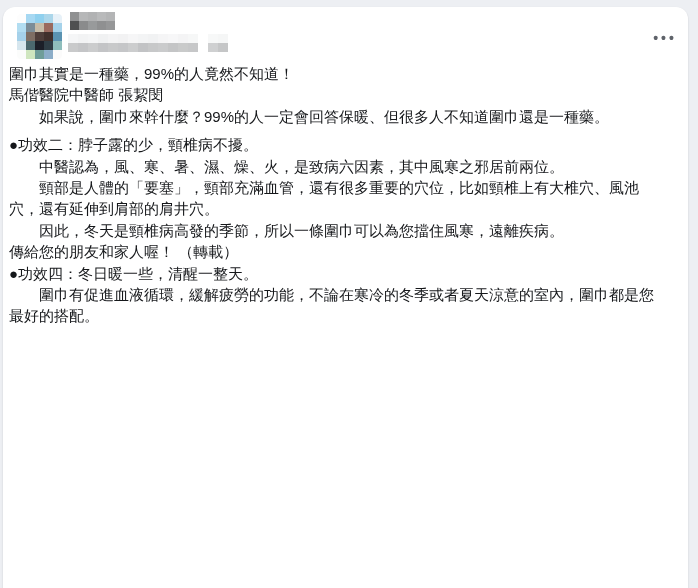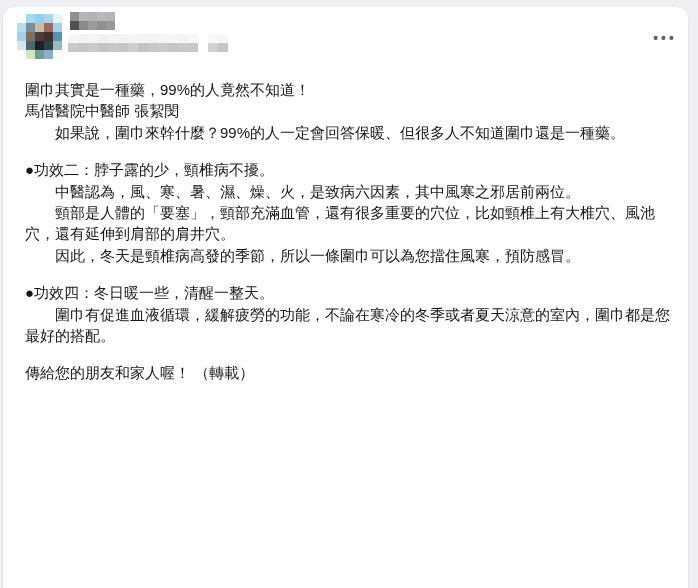--- a/index.html
+++ b/index.html
@@ -36,21 +36,21 @@
     cursor:pointer;border-radius:15px;
     user-select:none;
   }
   #post-text{
     padding:0 0 0 6px;
     font-size:15px;
     line-height:21.4px;
     white-space:pre;
     overflow:hidden;
   }
-  #post-text p{margin:16px;}
+  #post-text p{margin:0;}
   #post-text p:first-child{margin-bottom:7px;}
 </style>
 </head>
 <body>
 
 <div class="page" style="background: rgb(237, 239, 243);">
   <div class="card" style="background: rgb(255, 255, 255);">
     <div class="header">
       <div class="avatar mosaic">
           <div class="mrow">
@@ -144,17 +144,17 @@
           </div>
         </div>
       <div class="more">•••</div>
     </div>
     <div id="post-text" style="color: rgb(21, 23, 26);"><p>圍巾其實是一種藥，99%的人竟然不知道！
 馬偕醫院中醫師 張絜閔
 　　如果說，圍巾來幹什麼？99%的人一定會回答保暖、但很多人不知道圍巾還是一種藥。</p><p>●功效二：脖子露的少，頸椎病不擾。
 　　中醫認為，風、寒、暑、濕、燥、火，是致病六因素，其中風寒之邪居前兩位。
 　　頸部是人體的「要塞」，頸部充滿血管，還有很多重要的穴位，比如頸椎上有大椎穴、風池
 穴，還有延伸到肩部的肩井穴。
-　　因此，冬天是頸椎病高發的季節，所以一條圍巾可以為您擋住風寒，預防感冒。</p><p>●功效四：冬日暖一些，清醒一整天。
+　　因此，冬天是頸椎病高發的季節，所以一條圍巾可以為您擋住風寒，遠離疾病。</p><p>傳給您的朋友和家人喔！ （轉載）</p><p>●功效四：冬日暖一些，清醒一整天。
 　　圍巾有促進血液循環，緩解疲勞的功能，不論在寒冷的冬季或者夏天涼意的室內，圍巾都是您
-最好的搭配。</p><p>傳給您的朋友和家人喔！ （轉載）</p></div>
+最好的搭配。</p></div>
   </div>
 </div>
 
 </body></html>

